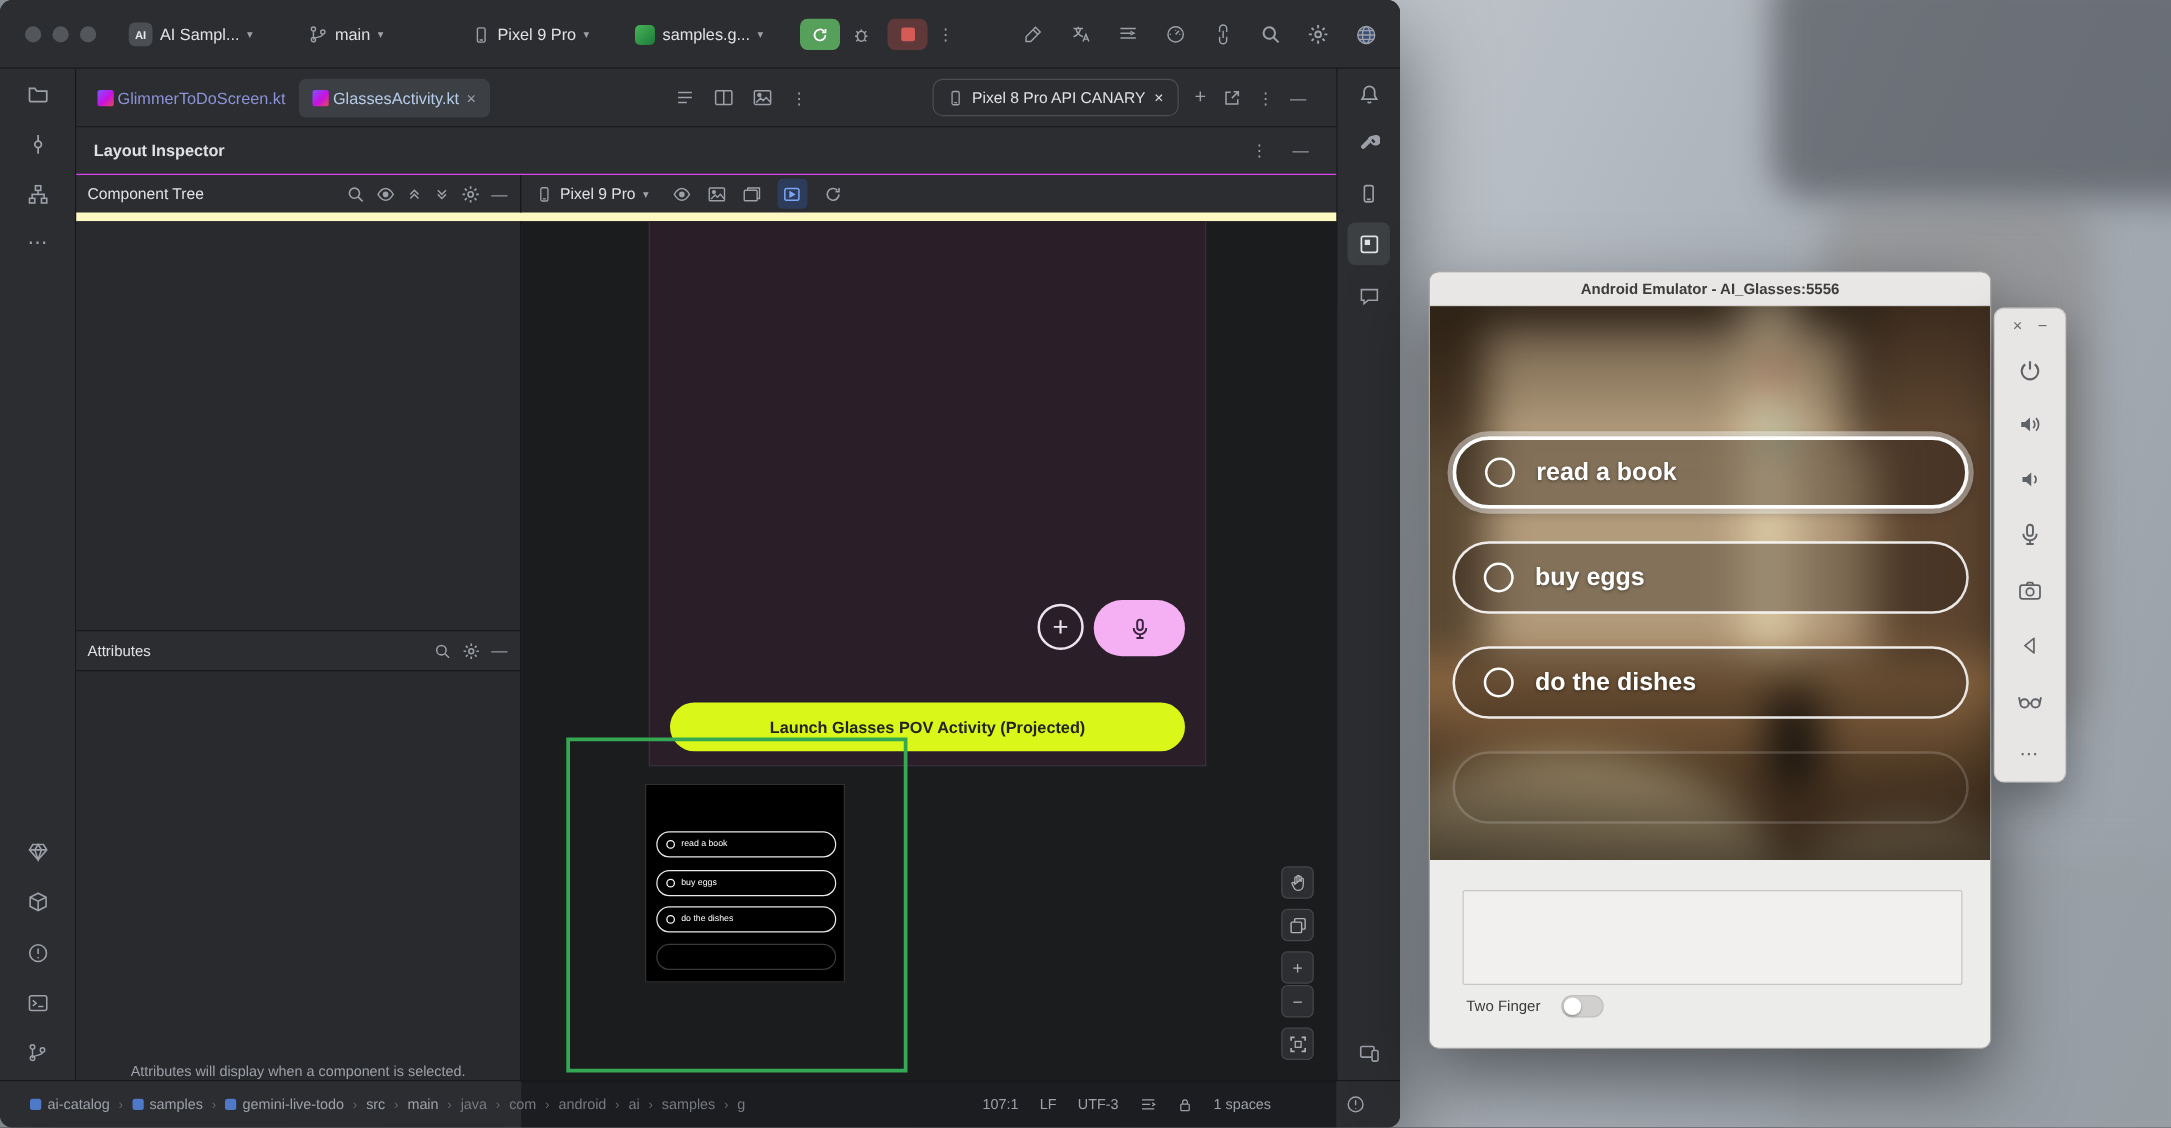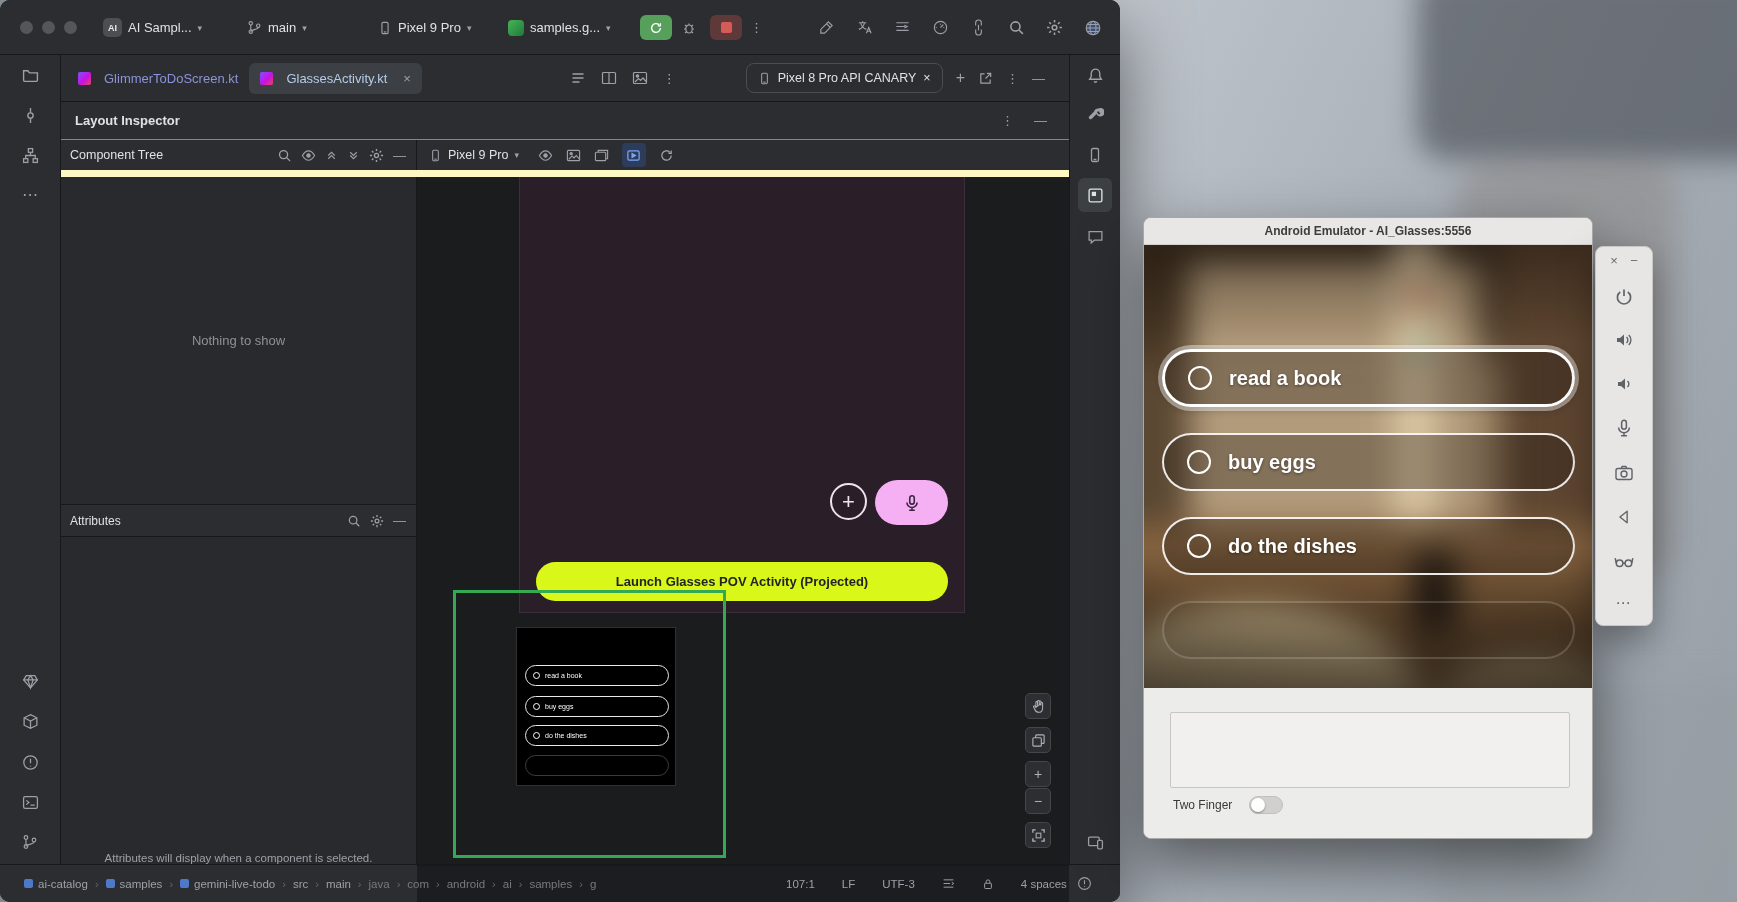--- a/index.html
+++ b/index.html
@@ -40,21 +40,21 @@
   .strip.left{left:0;width:61px;border-right:1px solid #17181a}
   .strip.right{left:1069px;width:51px;border-left:1px solid #17181a}
   .strip .sic{position:absolute;left:50%;transform:translateX(-50%);width:34px;height:34px;border-radius:6px;
               display:flex;align-items:center;justify-content:center}
   .sic.active{background:#3d4043;color:#dfe1e5}
 
   
   .tabbar{position:absolute;left:61px;top:55px;width:1008px;height:47px;background:#2b2d30;border-bottom:1px solid #17181a;
           display:flex;align-items:center;padding:0 14px 0 6px}
   .kticon{width:13px;height:13px;border-radius:2px;background:linear-gradient(135deg,#7f52ff 0%,#c811e2 55%,#e54857 100%);flex:none}
-  .tab{display:flex;align-items:center;gap:13px;height:31px;padding:0 11px;border-radius:6px;font-size:13px;color:#8c93d8;white-space:nowrap}
+  .tab{display:flex;align-items:center;gap:3px;height:31px;padding:0 11px;border-radius:6px;font-size:13px;color:#8c93d8;white-space:nowrap}
   .tab.active{background:#3c3f43;color:#b6cbe8}
   .tab .x{font-size:13px;color:#9da0a8;margin-left:3px}
   .midicons{display:flex;align-items:center;gap:15px;margin-left:148px}
   .trailing{margin-left:auto;display:flex;align-items:center;gap:13px}
   .devtab{display:flex;align-items:center;gap:7px;height:30px;padding:0 11px;border:1px solid #4a4d51;border-radius:8px;
           color:#dfe1e5;font-size:12.5px;white-space:nowrap}
 
   
   .workarea{position:absolute;left:61px;top:102px;width:1008px;bottom:38px;background:#282a2d}
   .insp-header{position:absolute;left:0;top:0;right:0;height:38px;background:#2b2d30;border-bottom:1px solid #d946ef;
@@ -101,21 +101,21 @@
 
   
   .statusbar{position:absolute;left:0;bottom:0;width:1120px;height:38px;background:#2b2d30;border-top:1px solid #17181a;
              font-size:11.5px;color:#9da0a8}
   .statusbar .darkseg{position:absolute;left:417px;top:0;width:652px;height:100%;background:#1b1d20;border-top:1px solid #17181a}
   .crumbs{position:absolute;left:24px;top:0;height:100%;display:flex;align-items:center;gap:7px;white-space:nowrap}
   .bc{display:flex;align-items:center;gap:5px}
   .bc.dim .bl{color:#76797f}
   .mod-ic{width:9px;height:9px;border-radius:2px;background:#4e79c8;display:inline-block}
   .sep{color:#63666b;font-size:11px}
-  .sright{position:absolute;left:786px;top:0;height:100%;display:flex;align-items:center;gap:27px}
+  .sright{position:absolute;left:786px;top:0;height:100%;display:flex;align-items:center;gap:17px}
   .warnic{position:absolute;left:1077px;top:11px}
 
   
   .emu{position:absolute;left:1143px;top:217px;width:450px;height:622px;border-radius:8px;overflow:hidden;
        border:1px solid #aaa8a6;box-shadow:0 24px 60px rgba(0,0,0,.5);background:#ececeb}
   .emu-title{height:27px;background:#e9e7e6;border-bottom:1px solid #d2d0ce;display:flex;align-items:center;justify-content:center;
              font-size:12px;font-weight:700;color:#3c3c3c}
   .cam{position:relative;height:443px;background:#9c8466;overflow:hidden}
   .blobs{position:absolute;inset:-24px;filter:blur(16px)}
   .blobs div{position:absolute}
@@ -504,23 +504,20 @@
           </span>
         <span class="ic">
             <svg width="15" height="15" viewBox="0 0 16 16" fill="none" stroke="currentColor" stroke-width="1.4">
               <path d="M13 8a5 5 0 1 1-1.5-3.6M13 2.6v3h-3"></path>
             </svg>
           </span>
       </div>
     </div>
 
     <div class="panels">
-      <div class="tree-empty">
-        <span>Nothing to show</span>
-      </div>
       <div class="attr-head">
         <span class="lbl">Attributes</span>
         <span class="ic">
             <svg width="14" height="14" viewBox="0 0 16 16" fill="none" stroke="currentColor" stroke-width="1.4">
               <circle cx="7" cy="7" r="4.3"></circle>
               <path d="M10.3 10.3L14 14"></path>
             </svg>
           </span>
         <span class="ic">
             <svg width="14" height="14" viewBox="0 0 16 16" fill="none" stroke="currentColor">
@@ -659,21 +656,21 @@
           <svg width="13" height="13" viewBox="0 0 16 16" fill="none" stroke="currentColor" stroke-width="1.2">
             <path d="M2 3.5h12M2 8h8M2 12.5h12M12 6.5l2.5 1.5L12 9.5"></path>
           </svg>
         </span>
       <span class="ic">
           <svg width="12" height="12" viewBox="0 0 16 16" fill="none" stroke="currentColor" stroke-width="1.3">
             <rect x="3.5" y="7" width="9" height="7" rx="1"></rect>
             <path d="M5.5 7V5a2.5 2.5 0 0 1 5 0v2"></path>
           </svg>
         </span>
-      <span>4 spaces</span>
+      <span>1 spaces</span>
     </div>
     <span class="ic warnic">
         <svg width="15" height="15" viewBox="0 0 16 16" fill="none" stroke="currentColor" stroke-width="1.2">
           <circle cx="8" cy="8" r="6.3"></circle>
           <path d="M8 4.5v4.2M8 11v.8"></path>
         </svg>
       </span>
   </div>
 </div>
 

